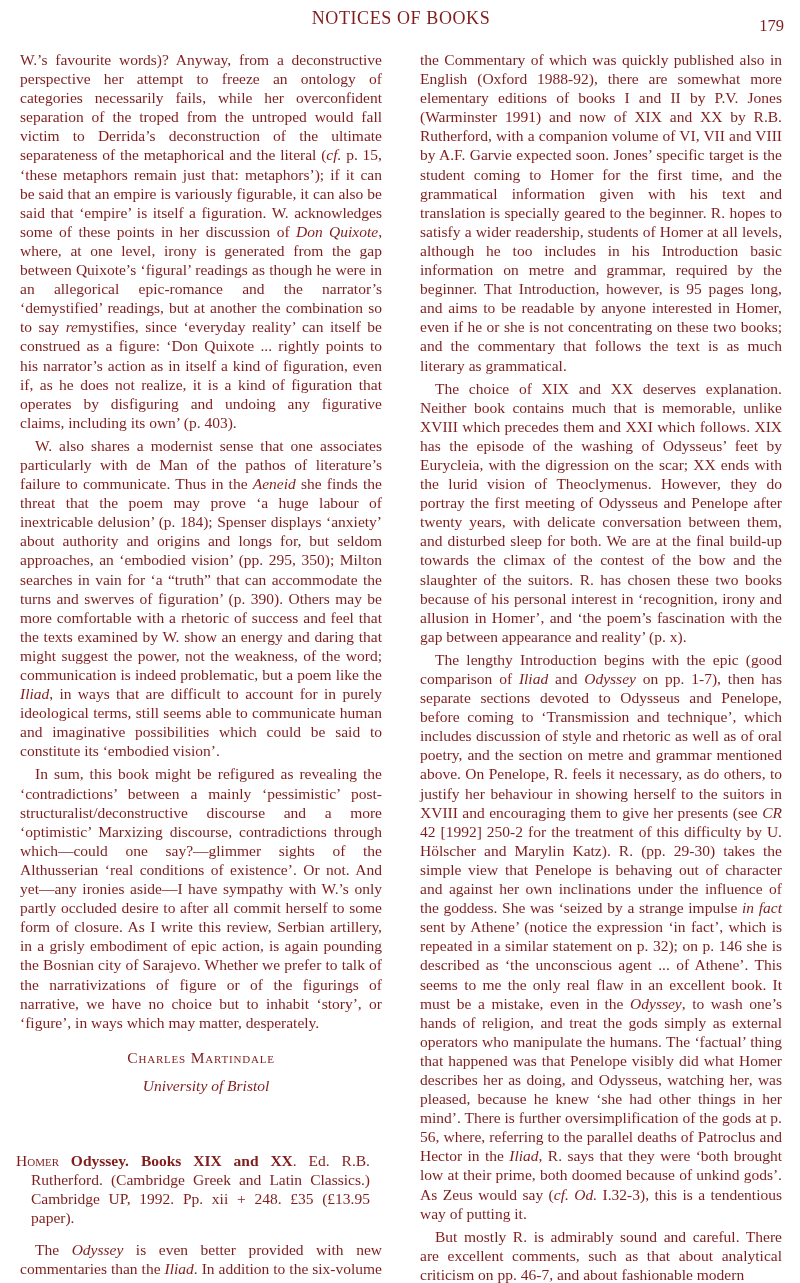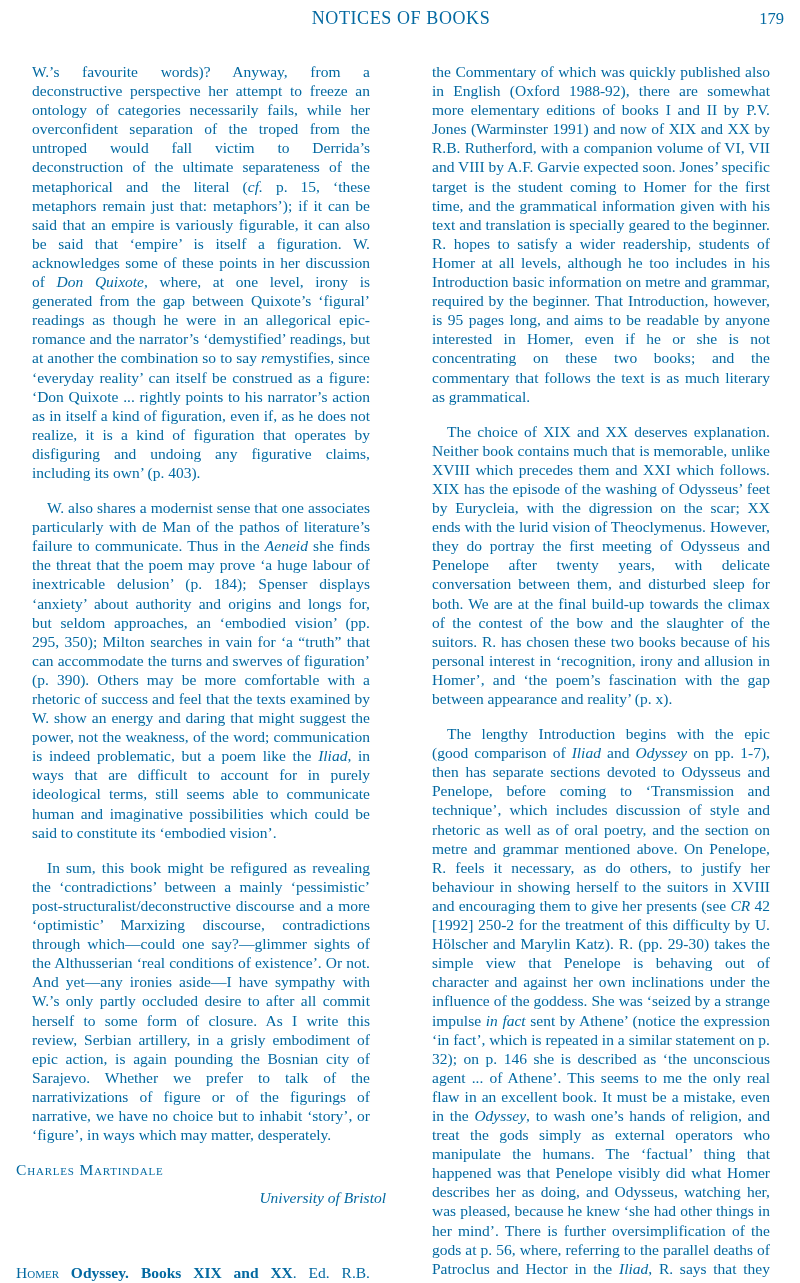--- a/index.html
+++ b/index.html
@@ -4,46 +4,46 @@
 <style>
   html,body{margin:0;padding:0;background:#ffffff;}
   .page{
     position:relative;
     width:800px;height:1283px;
     background:#ffffff;
     overflow:hidden;
     box-sizing:border-box;
     padding:8px 14px 0 16px;
     font-family:"Liberation Serif","DejaVu Serif",serif;
-    color:#0369a1;
+    color:#7f1d1d;
   }
   .page-header{position:relative;height:26px;margin-bottom:12px;}
   .page-header .title{
     position:absolute;left:50%;transform:translateX(-50%);
     top:0;font-size:18px;letter-spacing:0.6px;white-space:nowrap;
   }
-  .page-header .pagenum{position:absolute;right:2px;top:1px;font-size:16.5px;}
+  .page-header .pagenum{position:absolute;right:2px;top:8px;font-size:16.5px;}
   .columns{display:flex;gap:30px;}
   .col{
     width:370px;flex:0 0 370px;
     text-align:justify;
     font-size:15.5px;line-height:19.1px;
     hyphens:none;
   }
-  .para{margin:16px;}
+  .para{margin:4px;}
   .para.indent{text-indent:15px;}
   .para.after-heading{margin-top:13px;}
   .it{font-style:italic;}
   .bd{font-weight:bold;}
   .sc{font-variant:small-caps;}
   .signature{
-    margin:16px 0 0 0;text-align:left;
+    margin:16px 0 0 0;text-align:center;
     font-variant:small-caps;letter-spacing:0.8px;font-size:15.5px;
   }
-  .affiliation{margin:9px 0 0 0;font-style:italic;padding-left:10px;text-align:right;}
+  .affiliation{margin:9px 0 0 0;font-style:italic;padding-left:10px;text-align:center;}
   .book-heading{
     margin:56px 16px 0 0;
     padding-left:15px;text-indent:-15px;
   }
 </style>
 </head>
 <body>
 
 <div class="page">
   <header class="page-header">
@@ -57,15 +57,16 @@
         <p class="para indent"><span>In sum, this book might be refigured as revealing the ‘contradictions’ between a mainly ‘pessimistic’ post-structuralist/deconstructive discourse and a more ‘optimistic’ Marxizing discourse, contradictions through which—could one say?—glimmer sights of the Althusserian ‘real conditions of existence’. Or not. And yet—any ironies aside—I have sympathy with W.’s only partly occluded desire to after all commit herself to some form of closure. As I write this review, Serbian artillery, in a grisly embodiment of epic action, is again pounding the Bosnian city of Sarajevo. Whether we prefer to talk of the narrativizations of figure or of the figurings of narrative, we have no choice but to inhabit ‘story’, or ‘figure’, in ways which may matter, desperately.</span></p>
         <p class="signature">Charles Martindale</p>
         <p class="affiliation">University of Bristol</p>
         <p class="book-heading"><span class="sc">Homer </span><span class="bd">Odyssey. Books XIX and XX</span><span>. Ed. R.B. Rutherford. (Cambridge Greek and Latin Classics.) Cambridge UP, 1992. Pp. xii + 248. £35 (£13.95 paper).</span></p>
         <p class="para indent after-heading"><span>The </span><span class="it">Odyssey</span><span> is even better provided with new commentaries than the </span><span class="it">Iliad</span><span>. In addition to the six-volume Italian edition by Heubeck, West, Hainsworth, Hoekstra, Russo and Fernández-Galiano (Rome 1981-7),</span></p>
       </div>
     <div class="col" id="col-right">
         <p class="para"><span>the Commentary of which was quickly published also in English (Oxford 1988-92), there are somewhat more elementary editions of books I and II by P.V. Jones (Warminster 1991) and now of XIX and XX by R.B. Rutherford, with a companion volume of VI, VII and VIII by A.F. Garvie expected soon. Jones’ specific target is the student coming to Homer for the first time, and the grammatical information given with his text and translation is specially geared to the beginner. R. hopes to satisfy a wider readership, students of Homer at all levels, although he too includes in his Introduction basic information on metre and grammar, required by the beginner. That Introduction, however, is 95 pages long, and aims to be readable by anyone interested in Homer, even if he or she is not concentrating on these two books; and the commentary that follows the text is as much literary as grammatical.</span></p>
         <p class="para indent"><span>The choice of XIX and XX deserves explanation. Neither book contains much that is memorable, unlike XVIII which precedes them and XXI which follows. XIX has the episode of the washing of Odysseus’ feet by Eurycleia, with the digression on the scar; XX ends with the lurid vision of Theoclymenus. However, they do portray the first meeting of Odysseus and Penelope after twenty years, with delicate conversation between them, and disturbed sleep for both. We are at the final build-up towards the climax of the contest of the bow and the slaughter of the suitors. R. has chosen these two books because of his personal interest in ‘recognition, irony and allusion in Homer’, and ‘the poem’s fascination with the gap between appearance and reality’ (p. x).</span></p>
         <p class="para indent"><span>The lengthy Introduction begins with the epic (good comparison of </span><span class="it">Iliad</span><span> and </span><span class="it">Odyssey</span><span> on pp. 1-7), then has separate sections devoted to Odysseus and Penelope, before coming to ‘Transmission and technique’, which includes discussion of style and rhetoric as well as of oral poetry, and the section on metre and grammar mentioned above. On Penelope, R. feels it necessary, as do others, to justify her behaviour in showing herself to the suitors in XVIII and encouraging them to give her presents (see </span><span class="it">CR</span><span> 42 [1992] 250-2 for the treatment of this difficulty by U. Hölscher and Marylin Katz). R. (pp. 29-30) takes the simple view that Penelope is behaving out of character and against her own inclinations under the influence of the goddess. She was ‘seized by a strange impulse </span><span class="it">in fact</span><span> sent by Athene’ (notice the expression ‘in fact’, which is repeated in a similar statement on p. 32); on p. 146 she is described as ‘the unconscious agent ... of Athene’. This seems to me the only real flaw in an excellent book. It must be a mistake, even in the </span><span class="it">Odyssey</span><span>, to wash one’s hands of religion, and treat the gods simply as external operators who manipulate the humans. The ‘factual’ thing that happened was that Penelope visibly did what Homer describes her as doing, and Odysseus, watching her, was pleased, because he knew ‘she had other things in her mind’. There is further oversimplification of the gods at p. 56, where, referring to the parallel deaths of Patroclus and Hector in the </span><span class="it">Iliad</span><span>, R. says that they were ‘both brought low at their prime, both doomed because of unkind gods’. As Zeus would say (</span><span class="it">cf. Od.</span><span> I.32-3), this is a tendentious way of putting it.</span></p>
+        <p class="para indent"><span>But mostly R. is admirably sound and careful. There are excellent comments, such as that about analytical criticism on pp. 46-7, and about fashionable modern</span></p>
       </div>
   </div>
 </div>
 
 </body></html>

